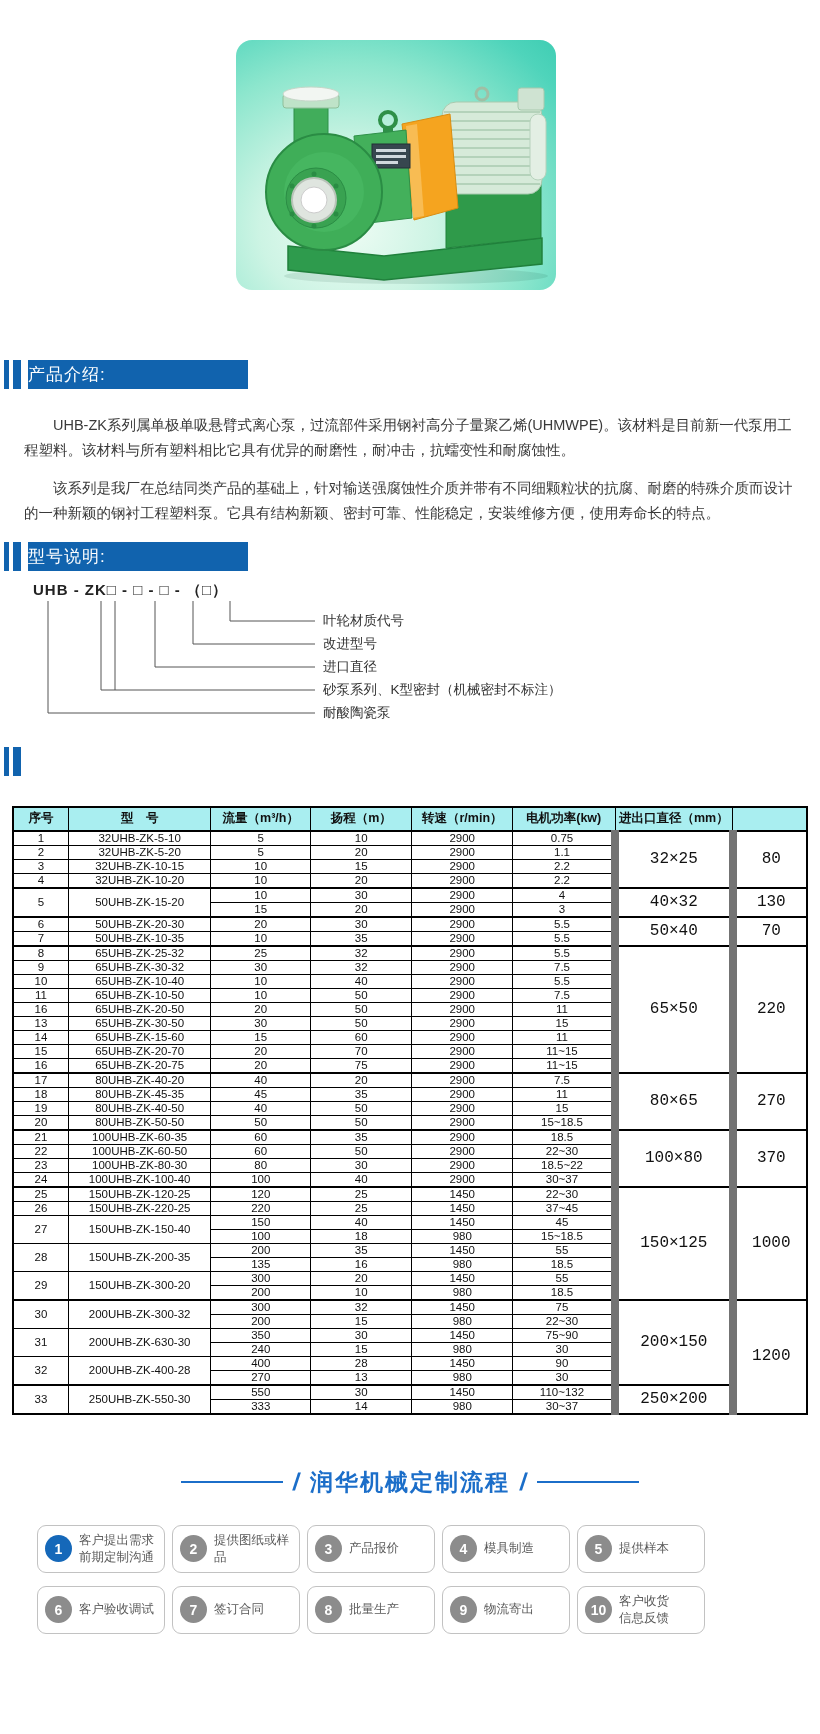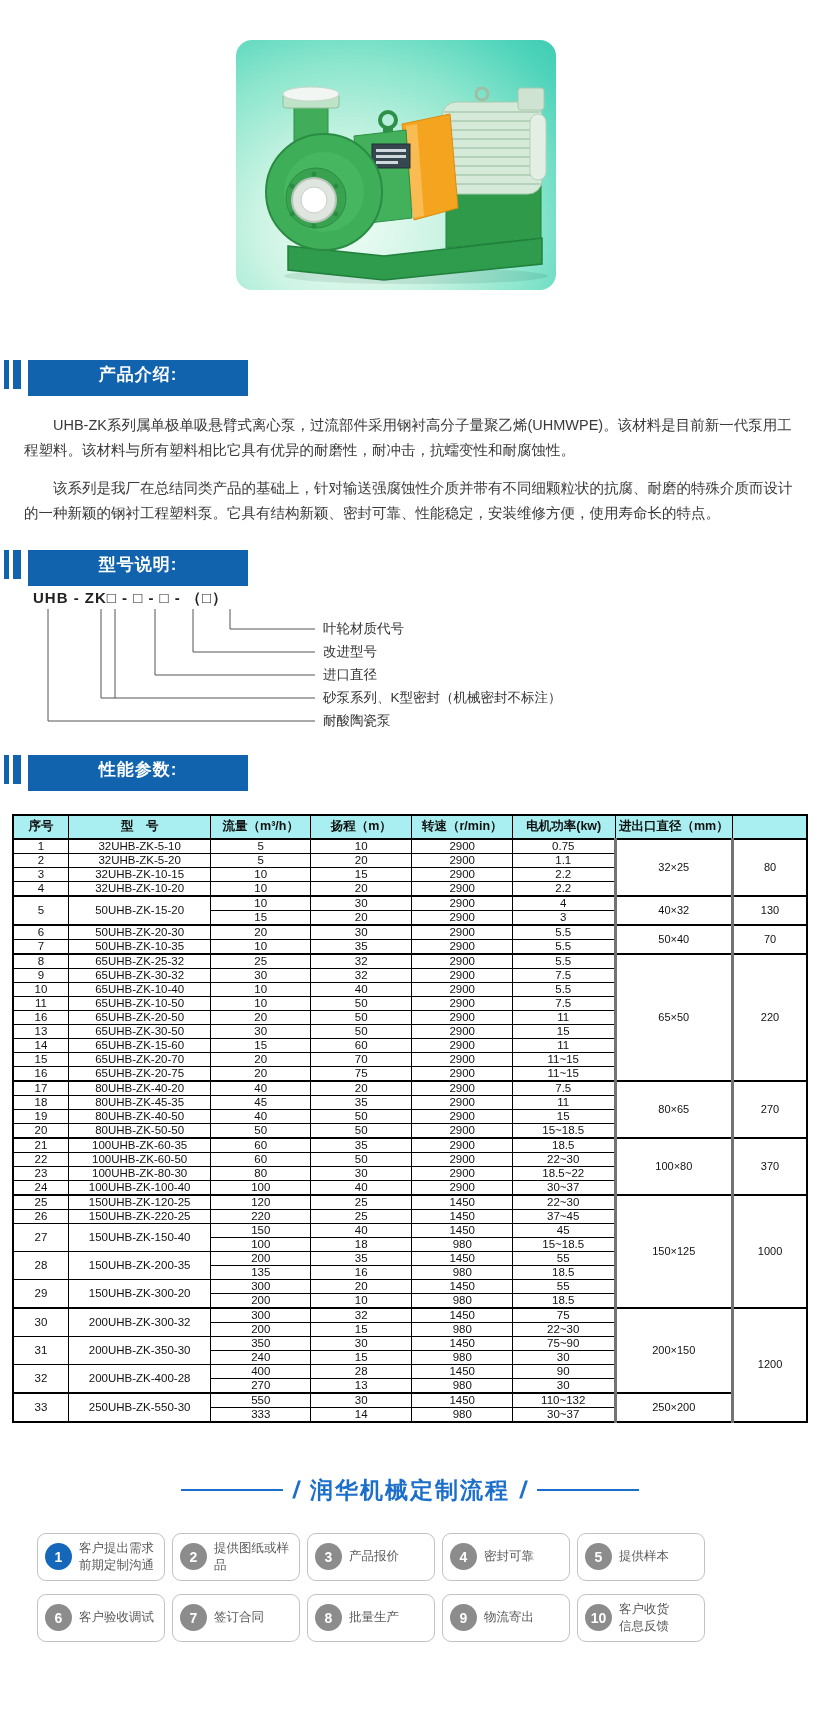--- a/index.html
+++ b/index.html
@@ -7,45 +7,45 @@
 
   
   .photo{margin:40px 0 0 236px;width:320px;height:250px;border-radius:16px;overflow:hidden;
          background:radial-gradient(ellipse at 35% 75%, #eefcf4 0%, #cdf4e4 30%, #8ce6cd 62%, #4fd4bb 88%, #3fcdb3 100%);}
 
   
   .sec-header{height:29px;position:relative;white-space:nowrap;}
   .sec-header .stripe{display:inline-block;vertical-align:top;height:29px;background:#1163ae;}
   .sec-header .s1{width:5px;margin-left:4px;}
   .sec-header .s2{width:8px;margin-left:4px;}
-  .sec-bar{display:inline-block;vertical-align:top;margin-left:7px;width:220px;height:36px;background:#1163ae;
-           color:#fff;font-size:17px;font-weight:bold;line-height:29px;text-align:center;letter-spacing:1px;}
+  .sec-bar{display:inline-block;vertical-align:top;margin-left:7px;width:220px;height:29px;background:#1163ae;
+           color:#fff;font-size:17px;font-weight:normal;line-height:29px;letter-spacing:1px;}
   .sec-intro{margin-top:70px;}
-  .sec-model{margin-top:24px;}
+  .sec-model{margin-top:16px;}
   .sec-params{margin-top:12px;}
 
   .para{margin:24px 14px 0 24px;font-size:14.5px;line-height:1.7;text-indent:2em;color:#3a3a3a;}
   .para.p2{margin-top:14px;}
 
   
   .diagram{margin:10px 0 0 15px;}
   .diagram text{font-family:"Liberation Sans","DejaVu Sans",sans-serif;}
   .diagram .code{font-size:15px;font-weight:bold;fill:#222;letter-spacing:1px;}
   .diagram .lbl{font-size:13.5px;fill:#333;}
   .diagram line{stroke:#555;stroke-width:1;}
 
   
   table.params{border-collapse:collapse;table-layout:fixed;width:796px;margin:30px 0 0 12px;
                border:2px solid #000;font-size:11.5px;color:#111;}
   table.params th{background:#a9eef0;border:1px solid #000;border-bottom:2px solid #000;
                   height:22px;padding:0;font-size:12.5px;font-weight:bold;text-align:center;}
   table.params td{border:1px solid #000;height:13px;line-height:13px;padding:0;text-align:center;
                   white-space:nowrap;overflow:hidden;}
   table.params tr.grp td{border-top:2px solid #000;}
-  table.params td.dia, table.params td.wt{border-left:3px solid #737373;font-size:11px;}
+  table.params td.dia, table.params td.wt{border-left:8px solid #737373;font-size:16px;font-family:Liberation Mono, monospace;}
   .c0{width:55px;}.c1{width:142px;}.c2{width:99px;}.c3{width:101px;}.c4{width:100px;}
   .c5{width:102px;}.c6{width:117px;}.c7{width:74px;}
 
   
   .proc-title{margin-top:52px;display:flex;align-items:center;justify-content:center;gap:10px;}
   .proc-title .line{width:102px;height:2px;background:#1b6ec9;}
   .proc-title .slash{color:#1b6ec9;font-size:24px;font-weight:bold;transform:skewX(-8deg);}
   .proc-title .txt{color:#1b6ec9;font-size:23px;font-weight:bold;letter-spacing:2px;text-align:center;}
 
   .steps{margin:27px 0 0 37px;display:grid;grid-template-columns:repeat(5,128px);column-gap:7px;row-gap:13px;}
@@ -142,21 +142,21 @@
   </g>
   <text class="lbl" x="308" y="44">叶轮材质代号</text>
   <text class="lbl" x="308" y="67">改进型号</text>
   <text class="lbl" x="308" y="90">进口直径</text>
   <text class="lbl" x="308" y="113">砂泵系列、K型密封（机械密封不标注）</text>
   <text class="lbl" x="308" y="136">耐酸陶瓷泵</text>
 </svg>
 
 
 <div class="sec-header sec-params">
-  <span class="stripe s1"></span><span class="stripe s2"></span><span class="sec-bar">性能参数:</span>
+  <span class="stripe s1"></span><span class="stripe s2"></span>
 </div>
 
 <table class="params">
   <colgroup>
     <col class="c0">
       <col class="c1">
       <col class="c2">
       <col class="c3">
     <col class="c4">
       <col class="c5">
@@ -457,21 +457,21 @@
         <td rowspan="8" class="wt">1200</td>
       </tr>
       <tr>
         <td>200</td>
         <td>15</td>
         <td>980</td>
         <td>22~30</td>
       </tr>
       <tr>
         <td rowspan="2">31</td>
-        <td rowspan="2" class="model">200UHB-ZK-350-30</td>
+        <td rowspan="2" class="model">200UHB-ZK-630-30</td>
         <td>350</td>
         <td>30</td>
         <td>1450</td>
         <td>75~90</td>
       </tr>
       <tr>
         <td>240</td>
         <td>15</td>
         <td>980</td>
         <td>30</td>
@@ -526,21 +526,21 @@
     <div class="step-box">
       <span class="step-num">2</span>
       <span class="step-label">提供图纸或样品</span>
     </div>
     <div class="step-box">
       <span class="step-num">3</span>
       <span class="step-label">产品报价</span>
     </div>
     <div class="step-box">
       <span class="step-num">4</span>
-      <span class="step-label">密封可靠</span>
+      <span class="step-label">模具制造</span>
     </div>
     <div class="step-box">
       <span class="step-num">5</span>
       <span class="step-label">提供样本</span>
     </div>
     <div class="step-box">
       <span class="step-num">6</span>
       <span class="step-label">客户验收调试</span>
     </div>
     <div class="step-box">

